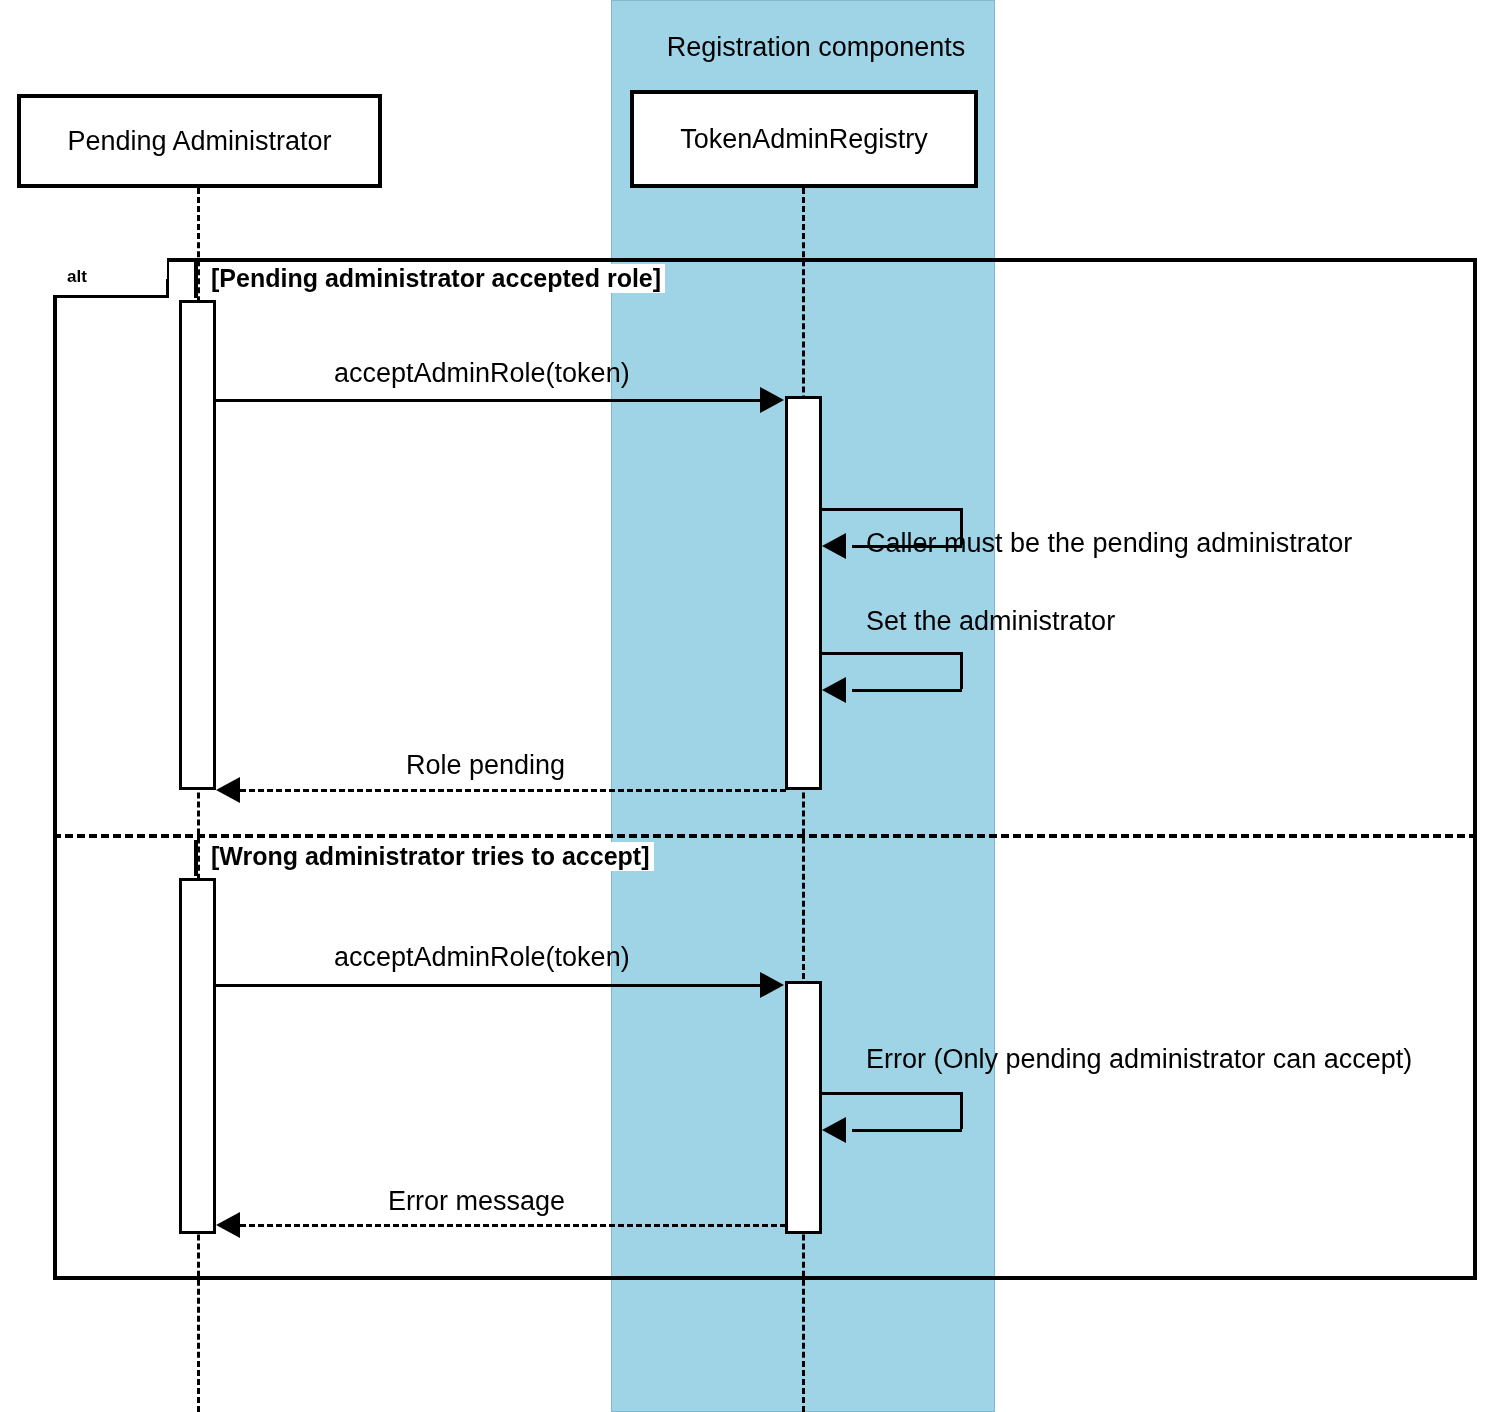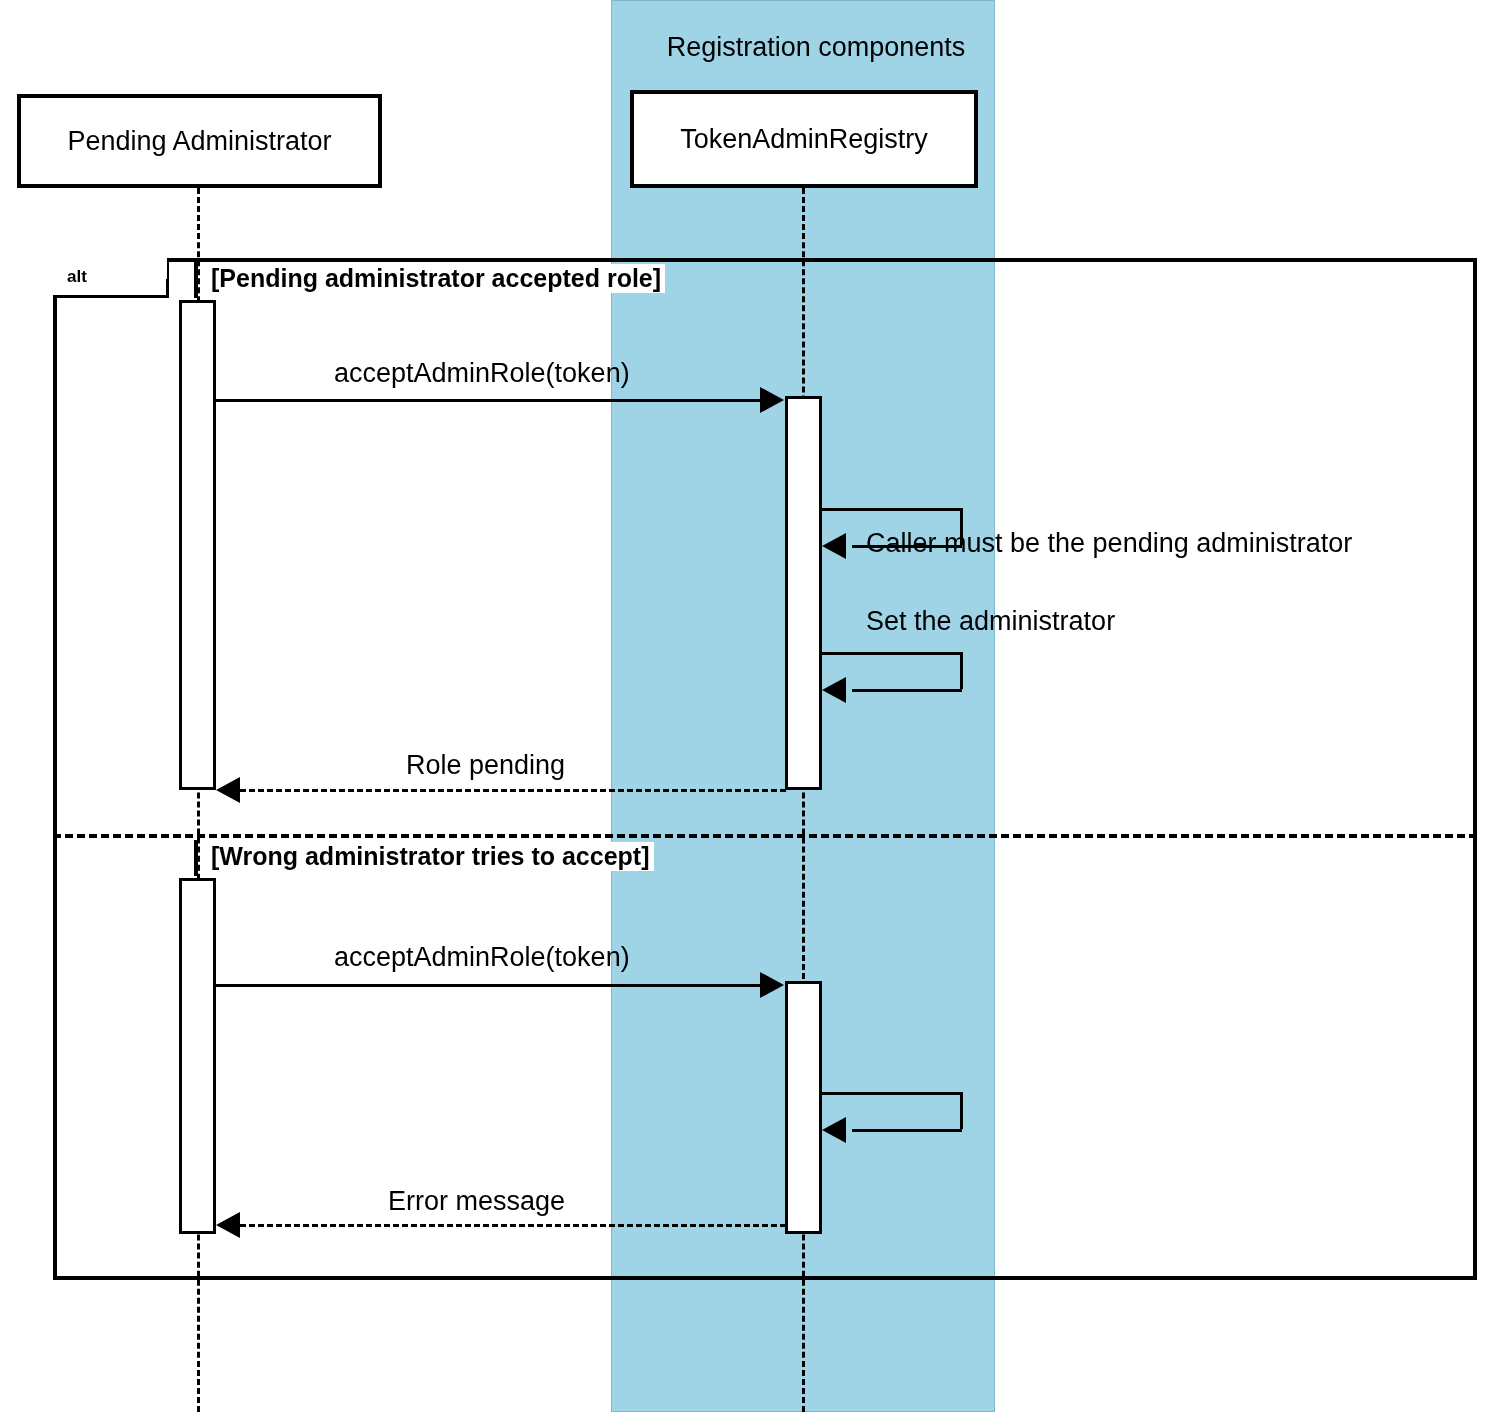--- a/index.html
+++ b/index.html
@@ -224,20 +224,21 @@
   <div class="arrow-left" style="left:216px; top:777px;"></div>
 
   <div class="activation" style="left:179px; top:878px; width:37px; height:356px;"></div>
 
   <div class="activation" style="left:785px; top:981px; width:37px; height:253px;"></div>
 
   <div class="msg-label" style="left:334px; top:942px;">acceptAdminRole(token)</div>
   <div class="msg-line" style="left:216px; top:984px; width:546px;"></div>
   <div class="arrow-right" style="left:760px; top:972px;"></div>
 
+  <div class="msg-label" style="left:866px; top:1044px;">Error (Only pending administrator can accept)</div>
   <div class="self-top" style="left:822px; top:1092px; width:140px;"></div>
   <div class="self-right" style="left:960px; top:1092px; height:37px;"></div>
   <div class="self-bottom" style="left:852px; top:1129px; width:110px;"></div>
   <div class="arrow-left" style="left:822px; top:1117px;"></div>
 
   <div class="msg-label" style="left:388px; top:1186px;">Error message</div>
   <div class="msg-line dashed" style="left:240px; top:1224px; width:546px;"></div>
   <div class="arrow-left" style="left:216px; top:1212px;"></div>
 
 </div>

